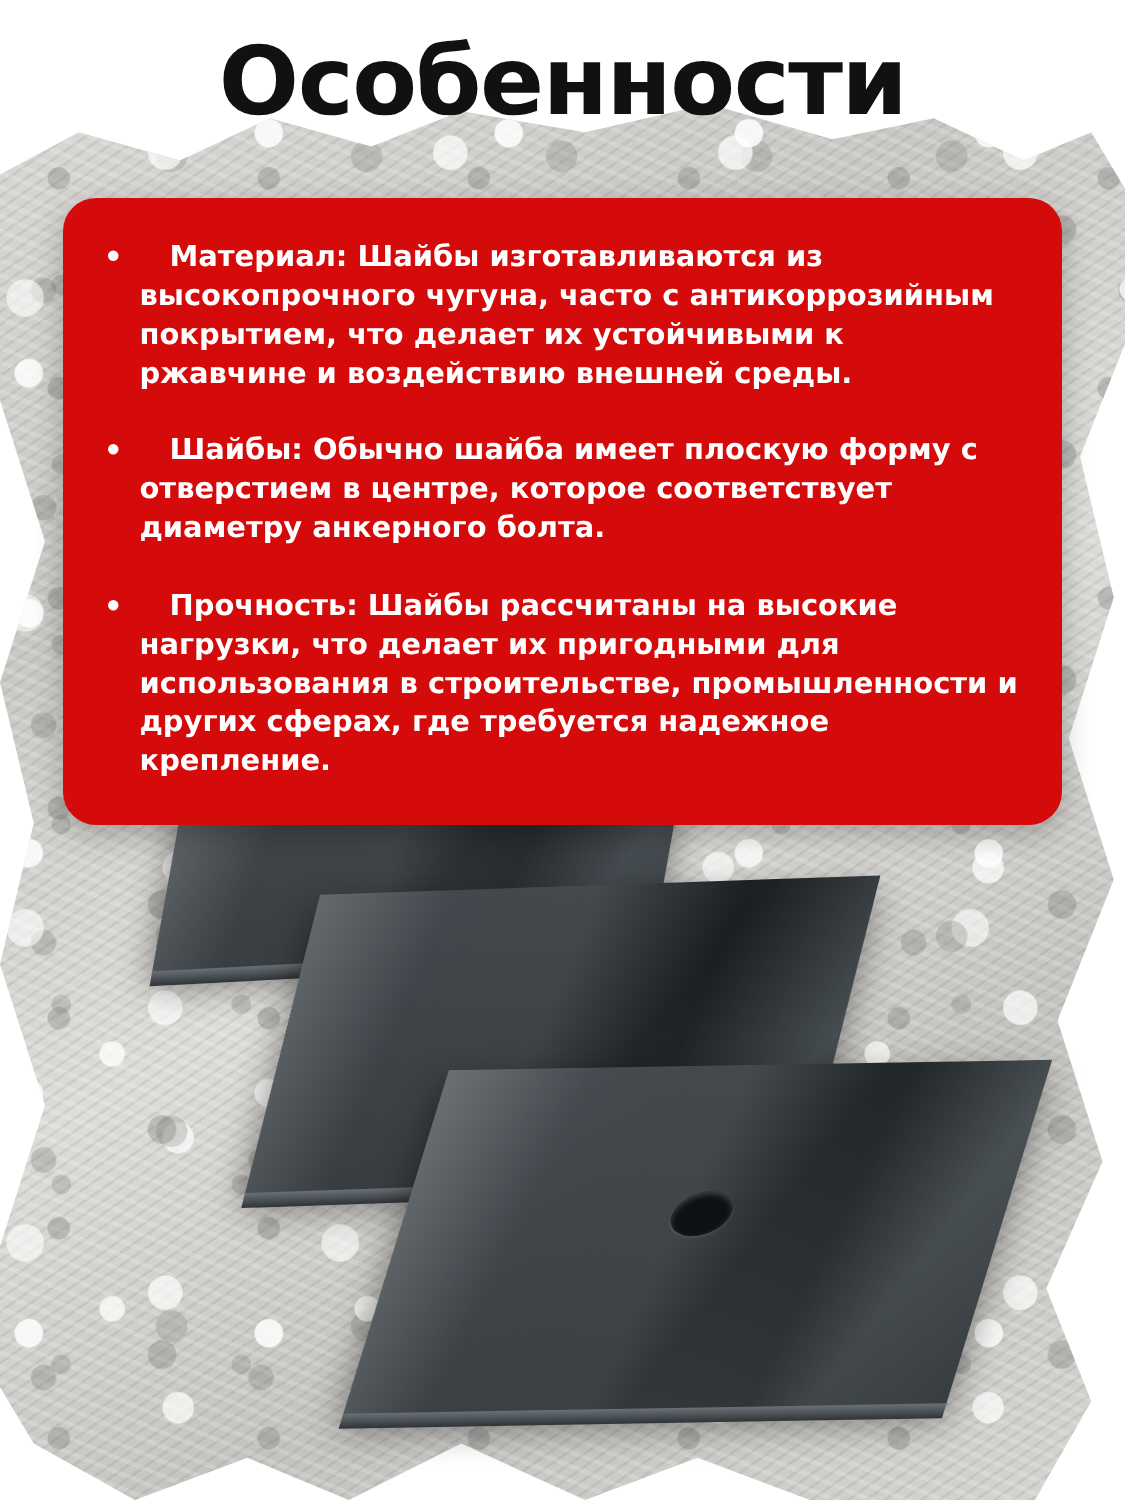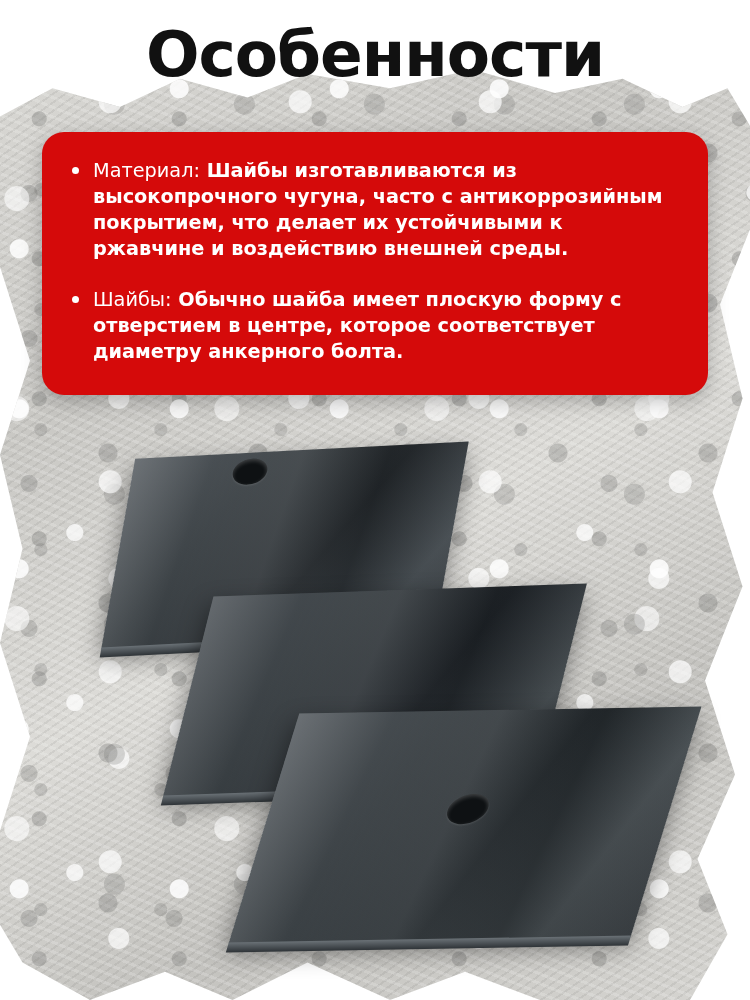--- a/index.html
+++ b/index.html
@@ -185,21 +185,22 @@
   .bullet-dot {
     position: absolute;
     left: 2px;
     top: 9px;
     width: 7px;
     height: 7px;
     border-radius: 50%;
     background: #ffffff;
   }
   .bullet-label {
-    font-weight: 400;
+    font-weight: 700;
+    margin-left: 20px;
   }
 </style>
 </head>
 <body>
 
 <div class="poster">
 
   <div class="bg-stone"></div>
 
   <div class="product">
@@ -227,17 +228,21 @@
       <li class="bullet-item">
         <span class="bullet-dot"></span>
         <span class="bullet-label">Материал:</span><span> Шайбы изготавливаются из высокопрочного чугуна, часто с антикоррозийным покрытием, что делает их устойчивыми к ржавчине и воздействию внешней среды.</span>
       </li>
 
       <li class="bullet-item">
         <span class="bullet-dot"></span>
         <span class="bullet-label">Шайбы:</span><span> Обычно шайба имеет плоскую форму с отверстием в центре, которое соответствует диаметру анкерного болта.</span>
       </li>
 
+      <li class="bullet-item">
+        <span class="bullet-dot"></span>
+        <span class="bullet-label">Прочность:</span><span> Шайбы рассчитаны на высокие нагрузки, что делает их пригодными для использования в строительстве, промышленности и других сферах, где требуется надежное крепление.</span>
+      </li>
 
     </ul>
   </div>
 
 </div>
 
 </body></html>

